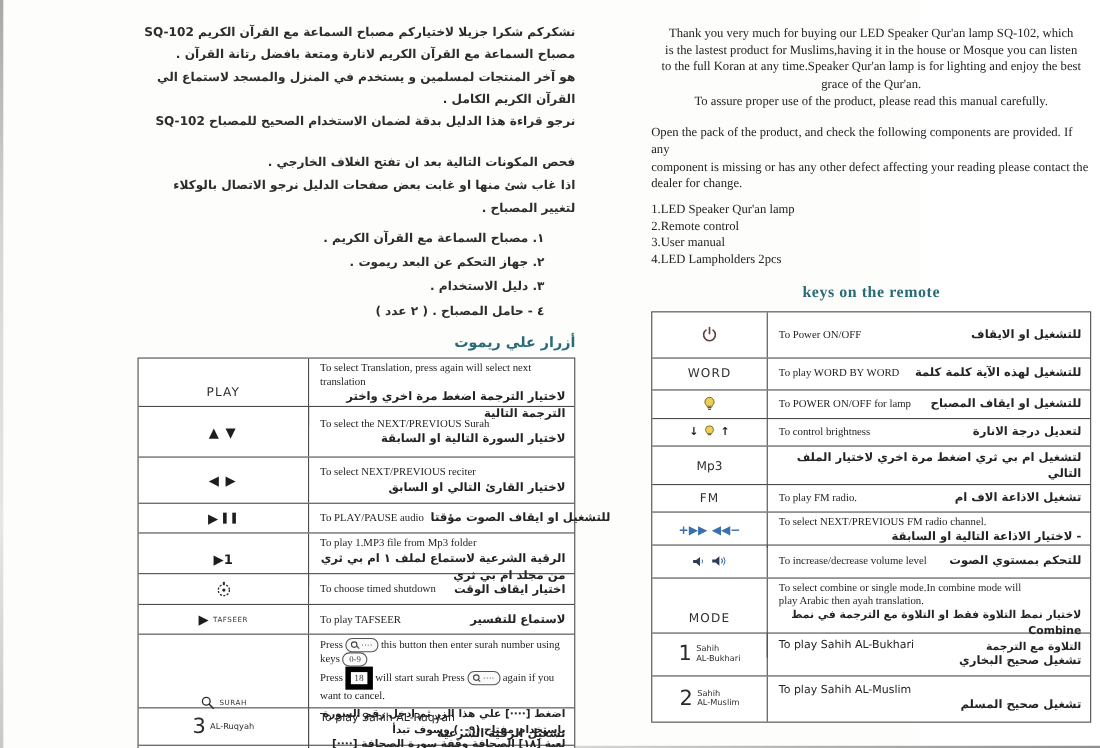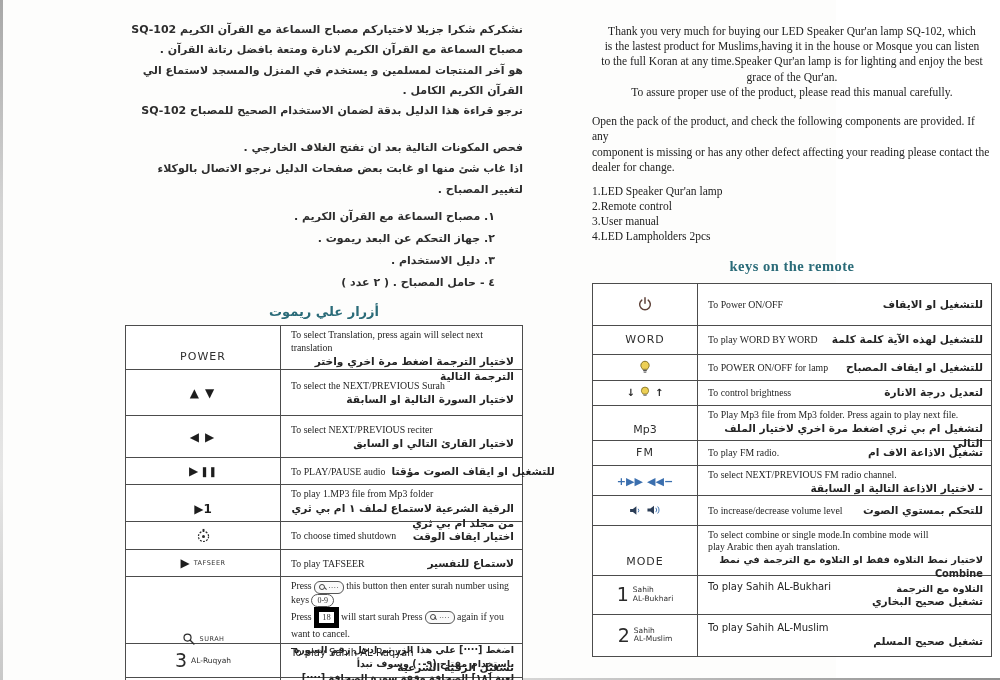--- a/index.html
+++ b/index.html
@@ -13,21 +13,21 @@
   
   .ar{font-family:"DejaVu Sans",sans-serif;direction:rtl;}
   .ar-intro{margin-top:20px;font-size:11px;font-weight:700;line-height:1.85;text-align:right;color:#2d2d2d;}
   .ar-check{margin-top:16px;font-size:11px;font-weight:700;line-height:1.9;text-align:right;color:#2d2d2d;}
   .ar-list{margin-top:6px;padding-right:28px;font-size:11px;font-weight:700;line-height:2.0;text-align:right;color:#2d2d2d;}
   .en-intro{margin-top:24px;font-size:11.5px;line-height:1.32;color:#222;text-align:center;}
   .en-open{margin-top:14px;font-size:11.5px;line-height:1.35;color:#222;}
   .en-list{margin-top:8px;font-size:11.5px;line-height:1.3;color:#222;}
 
   
-  .tbl-title-ar{margin-top:10px;margin-bottom:6px;text-align:center;font-family:"DejaVu Sans",sans-serif;font-weight:700;font-size:13px;color:#2a6b78;}
+  .tbl-title-ar{margin-top:10px;margin-bottom:6px;text-align:right;font-family:"DejaVu Sans",sans-serif;font-weight:700;font-size:13px;color:#2a6b78;}
   .tbl-title-en{margin-top:14px;margin-bottom:8px;text-align:center;font-weight:700;font-size:14.5px;color:#2a6b78;letter-spacing:.5px;font-family:Liberation Serif, serif;}
 
   
   .ktable{border:1.3px solid #4c4c4c;background:#fff;}
   .t-row{display:grid;box-sizing:border-box;border-top:1.3px solid #4c4c4c;}
   .t-row:first-child{border-top:none;}
   .lt .t-row{grid-template-columns:155px 1fr;}
   .rt .t-row{grid-template-columns:105px 1fr;}
   .keycell{display:flex;align-items:center;justify-content:center;border-right:1.3px solid #4c4c4c;gap:4px;padding:2px;}
   .desc{padding:3px 8px 2px 10px;display:flex;flex-direction:column;justify-content:center;}
@@ -81,21 +81,21 @@
       <div>٣.  دليل الاستخدام .</div>
       <div>٤ -  حامل المصباح . ( ٢ عدد )</div>
     </div>
 
     <div class="tbl-title-ar">أزرار علي ريموت</div>
 
     <div class="ktable lt">
 
       <div class="t-row" style="height:43px">
         <div class="keycell">
-            <span class="keytxt">POWER</span>
+            <span class="keytxt">PLAY</span>
           </div>
         <div class="desc">
           <div class="en-line">To select Translation, press again will select next translation</div>
           <div class="ar-line">لاختيار الترجمة اضغط مرة اخري واختر الترجمة التالية</div>
         </div>
       </div>
 
       <div class="t-row" style="height:46px">
         <div class="keycell">
           <span class="glyph">▲</span>
@@ -310,21 +310,20 @@
             <span class="ar-line">لتعديل درجة الانارة</span>
           </div>
         </div>
       </div>
 
       <div class="t-row" style="height:35px">
         <div class="keycell">
             <span class="keytxt" style="letter-spacing:0">Mp3</span>
           </div>
         <div class="desc">
-          <div class="en-line">To Play Mp3 file from Mp3 folder. Press again to play next file.</div>
           <div class="ar-line">لتشغيل ام بي ثري اضغط مرة اخري لاختيار الملف التالي</div>
         </div>
       </div>
 
       <div class="t-row" style="height:25px">
         <div class="keycell">
             <span class="keytxt">FM</span>
           </div>
         <div class="desc">
           <div class="split">

